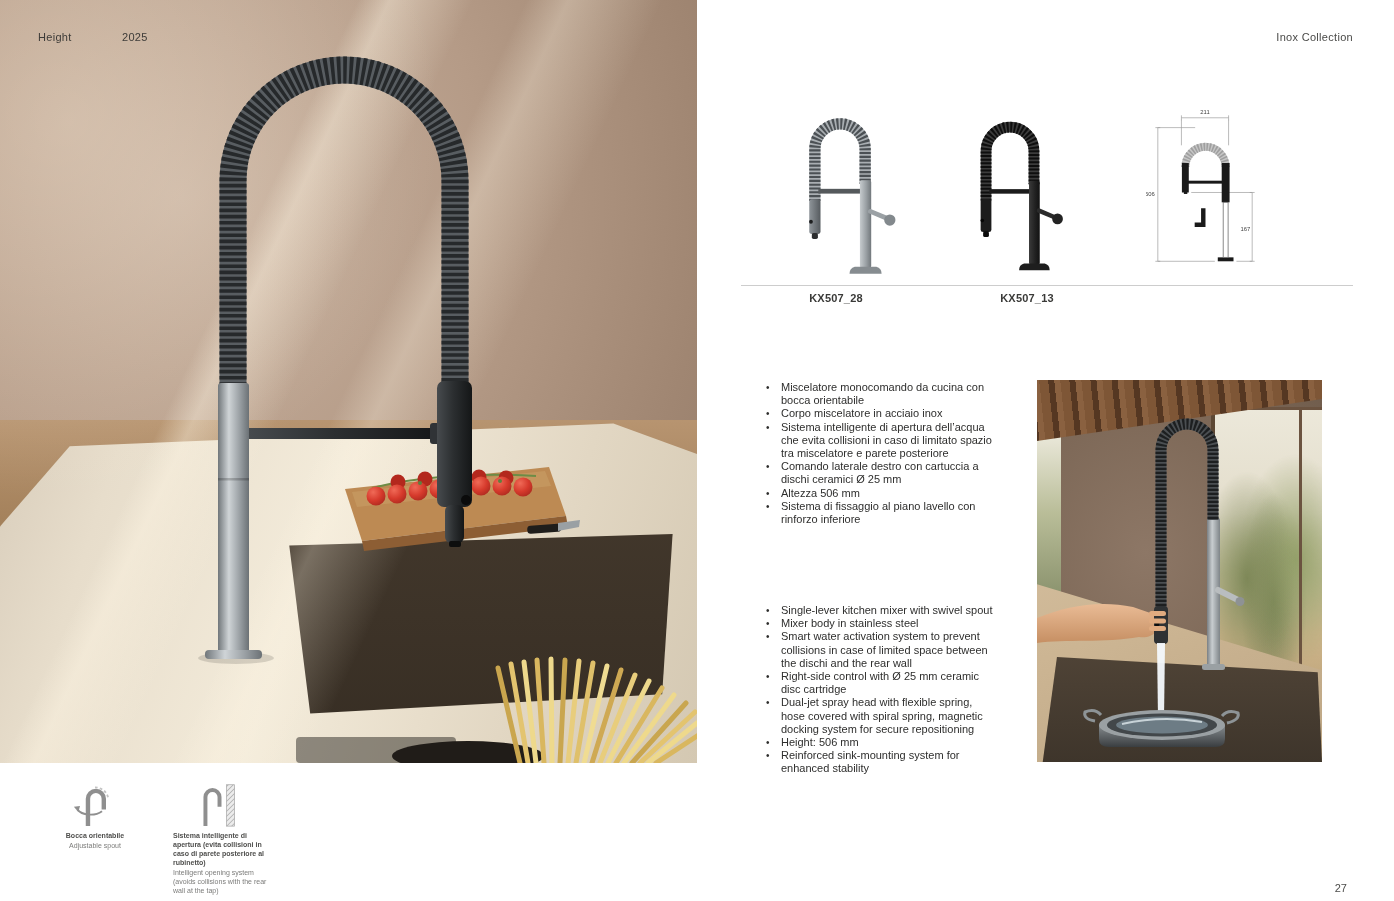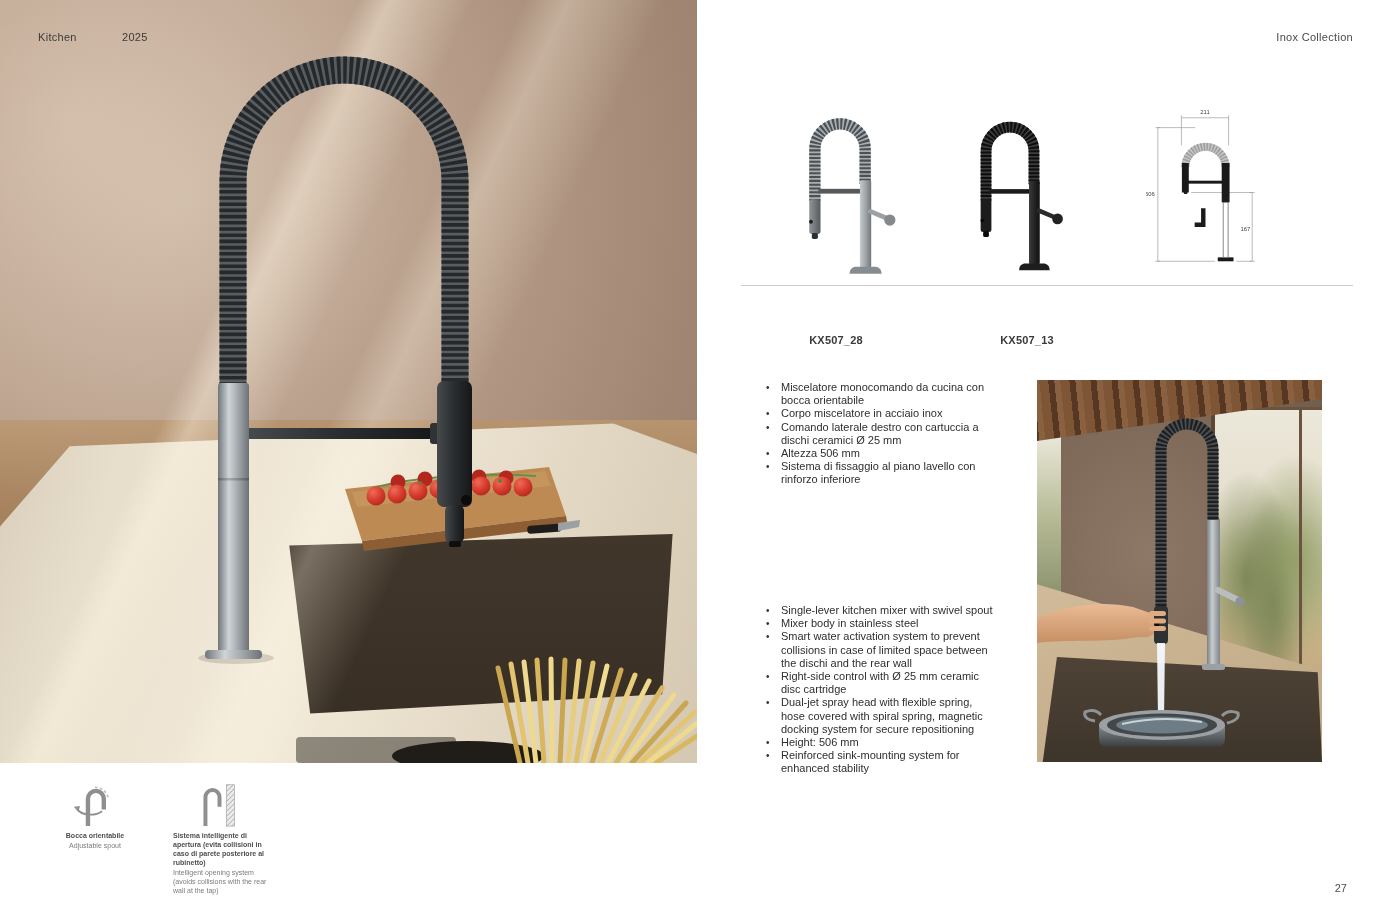--- a/index.html
+++ b/index.html
@@ -29,21 +29,21 @@
                       transparent 50%, rgba(255,246,228,.30) 54%, transparent 63%); }
   .pl-sink { position:absolute; inset:0;
     clip-path:polygon(41.5% 71.5%, 96.5% 70%, 95% 91%, 44.5% 93.5%);
     background:linear-gradient(180deg,#5e5142 0%, #4a3e31 45%, #362d23 100%); }
   .pl-art { position:absolute; inset:0; }
 
   
   .render { position:absolute; }
   .rule { position:absolute; left:741px; top:285px; width:612px; height:1px; background:#cdcdcd; }
   .code { position:absolute; top:292px; width:110px; text-align:center;
-          font-size:11px; font-weight:bold; color:#3a3a38; letter-spacing:.2px;margin-top:42px; }
+          font-size:11px; font-weight:bold; color:#3a3a38; letter-spacing:.2px; }
   .code-1 { left:781px; }
   .code-2 { left:972px; }
 
   
   .spec-list { position:absolute; left:765px; width:233px; list-style:none; }
   .spec-list-it { top:381px; }
   .spec-list-en { top:604px; }
   .spec-list li { position:relative; padding-left:16px; font-size:11px; line-height:13.2px;
                   color:#2e2e2d; margin:0; }
   .spec-list li::before { content:"•"; position:absolute; left:1px; top:0; font-size:10px; color:#2e2e2d; }
@@ -184,21 +184,21 @@
         <line x1="616" y1="763" x2="662" y2="688" stroke="#d9b75f" stroke-width="5"></line>
         <line x1="624" y1="763" x2="674" y2="695" stroke="#eed98c" stroke-width="5"></line>
         <line x1="632" y1="763" x2="686" y2="703" stroke="#c9a64f" stroke-width="5"></line>
         <line x1="640" y1="763" x2="695" y2="712" stroke="#e3c46f" stroke-width="5"></line>
         <line x1="648" y1="763" x2="697" y2="723" stroke="#eed98c" stroke-width="5"></line>
         <line x1="656" y1="763" x2="697" y2="736" stroke="#d9b75f" stroke-width="5"></line>
       </g>
     </svg>
   </div>
 
-  <span class="hdr-label hdr-kitchen">Kitchen</span>
+  <span class="hdr-label hdr-kitchen">Height</span>
   <span class="hdr-label hdr-year">2025</span>
   <span class="hdr-label hdr-collection">Inox Collection</span>
 
   <svg class="render" style="left:775px; top:82px;" width="130" height="205" viewBox="0 0 150 230">
     <defs>
       <linearGradient id="gcbody" x1="0" y1="0" x2="1" y2="0">
         <stop offset="0" stop-color="#c6cbce"></stop>
           <stop offset="0.55" stop-color="#9aa0a4"></stop>
           <stop offset="1" stop-color="#71777b"></stop>
       </linearGradient>
@@ -273,20 +273,21 @@
     <text x="106" y="127" font-size="6" fill="#3f3f3f" text-anchor="end">167</text>
   </svg>
 
   <div class="rule"></div>
   <span class="code code-1">KX507_28</span>
   <span class="code code-2">KX507_13</span>
 
   <ul class="spec-list spec-list-it">
     <li>Miscelatore monocomando da cucina con bocca orientabile</li>
     <li>Corpo miscelatore in acciaio inox</li>
+    <li>Sistema intelligente di apertura dell’acqua che evita collisioni in caso di limitato spazio tra miscelatore e parete posteriore</li>
     <li>Comando laterale destro con cartuccia a dischi ceramici Ø 25 mm</li>
     <li>Altezza 506 mm</li>
     <li>Sistema di fissaggio al piano lavello con rinforzo inferiore</li>
   </ul>
 
   <ul class="spec-list spec-list-en">
     <li>Single-lever kitchen mixer with swivel spout</li>
     <li>Mixer body in stainless steel</li>
     <li>Smart water activation system to prevent collisions in case of limited space between the dischi and the rear wall</li>
     <li>Right-side control with Ø 25 mm ceramic disc cartridge</li>

